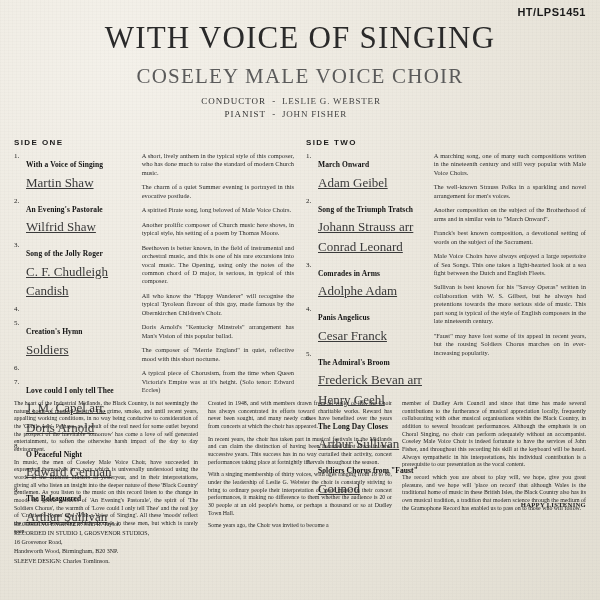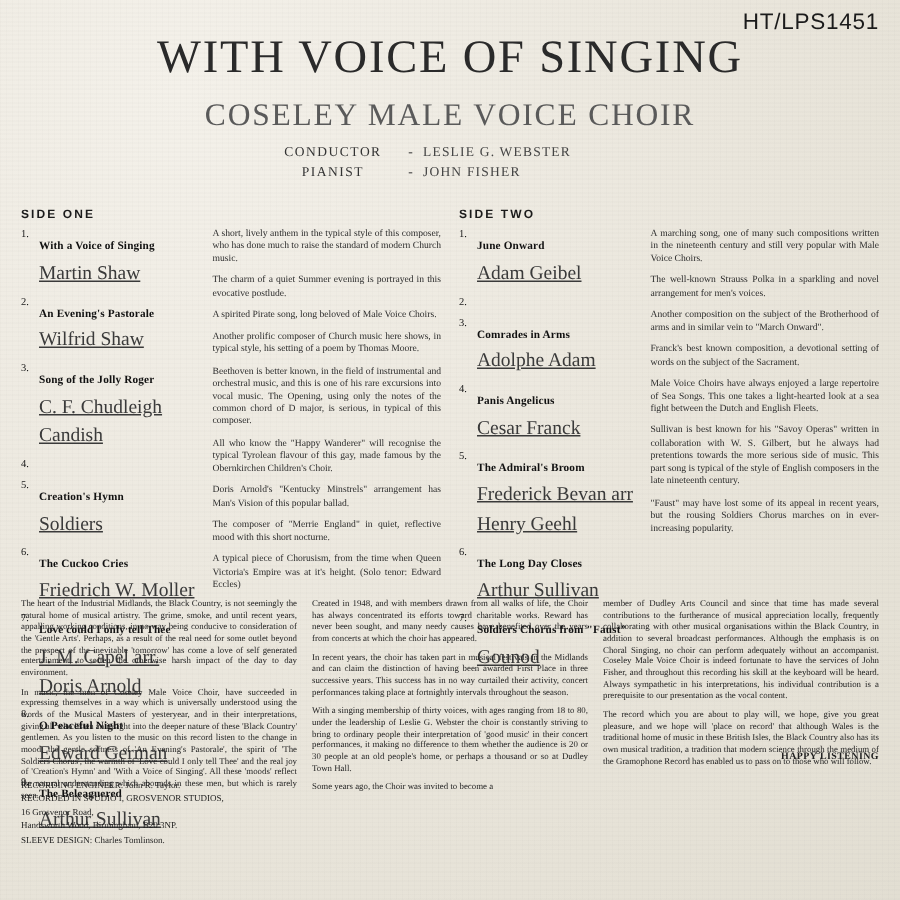--- a/index.html
+++ b/index.html
@@ -19,39 +19,39 @@
   .grain{
     position:absolute;inset:0;
     background-image:
       repeating-linear-gradient(0deg, rgba(0,0,0,0.012) 0px, rgba(0,0,0,0.012) 1px, rgba(255,255,255,0) 1px, rgba(255,255,255,0) 3px),
       repeating-linear-gradient(90deg, rgba(0,0,0,0.010) 0px, rgba(0,0,0,0.010) 1px, rgba(255,255,255,0) 1px, rgba(255,255,255,0) 4px);
     pointer-events:none;
   }
   .catno{
     position:absolute;top:6px;right:14px;
     font-family:"Liberation Sans", sans-serif;
-    font-size:15px;letter-spacing:.5px;font-weight:400;color:#1b1b1b;
+    font-size:11px;letter-spacing:.5px;font-weight:700;color:#1b1b1b;
   }
   .titleblock{
     position:absolute;top:22px;left:0;right:0;text-align:center;
   }
   .title1{
     font-size:31px;letter-spacing:1.2px;color:#2a2a2a;
     font-family:"Liberation Serif", serif;
     line-height:1.05;
   }
   .title2{
     font-size:21px;letter-spacing:1.2px;color:#5a5a5a;
     margin-top:10px;line-height:1.05;
   }
   .credits{
     margin-top:8px;font-size:9px;letter-spacing:.6px;color:#333;
   }
   .credits .row{display:block;line-height:1.5;}
-  .credits .role{display:inline-block;width:88px;letter-spacing:1px;}
+  .credits .role{display:inline-block;width:88px;text-align:right;letter-spacing:1px;}
   .credits .dash{display:inline-block;width:16px;text-align:center;}
   .credits .who{display:inline-block;width:140px;text-align:left;letter-spacing:.8px;color:#444;}
 
   .columns{
     position:absolute;top:138px;left:14px;right:14px;
     display:flex;gap:12px;
   }
   .side{width:50%;}
   .sidehdr{
     font-family:"Liberation Sans", sans-serif;
@@ -130,21 +130,20 @@
             </div>
           <div class="track">
               <span class="tnum">4.</span>
             </div>
           <div class="track">
               <span class="tnum">5.</span>
               <span class="tbody"><span class="tname">Creation's Hymn</span><br><span class="tcomp">Soldiers</span></span>
             </div>
           <div class="track">
               <span class="tnum">6.</span>
-              <span class="tbody"><span class="tname">The Cuckoo Cries</span><br><span class="tcomp">Friedrich W. Moller</span></span>
             </div>
           <div class="track">
               <span class="tnum">7.</span>
               <span class="tbody"><span class="tname">Love could I only tell Thee</span><br><span class="tcomp">J. M. Capel arr. Doris Arnold</span></span>
             </div>
           <div class="track">
               <span class="tnum">8.</span>
               <span class="tbody"><span class="tname">O Peaceful Night</span><br><span class="tcomp">Edward German</span></span>
             </div>
           <div class="track">
@@ -165,24 +164,25 @@
         </div>
       </div>
     </div>
 
     <div class="side">
       <div class="sidehdr">SIDE TWO</div>
       <div class="tracks">
         <div class="tlist">
           <div class="track">
               <span class="tnum">1.</span>
-              <span class="tbody"><span class="tname">June Onward</span><br><span class="tcomp">Adam Geibel</span></span>
+              <span class="tbody"><span class="tname">March Onward</span><br><span class="tcomp">Adam Geibel</span></span>
             </div>
           <div class="track">
               <span class="tnum">2.</span>
+              <span class="tbody"><span class="tname">Song of the Triumph Tratsch</span><br><span class="tcomp">Johann Strauss arr Conrad Leonard</span></span>
             </div>
           <div class="track">
               <span class="tnum">3.</span>
               <span class="tbody"><span class="tname">Comrades in Arms</span><br><span class="tcomp">Adolphe Adam</span></span>
             </div>
           <div class="track">
               <span class="tnum">4.</span>
               <span class="tbody"><span class="tname">Panis Angelicus</span><br><span class="tcomp">Cesar Franck</span></span>
             </div>
           <div class="track">

